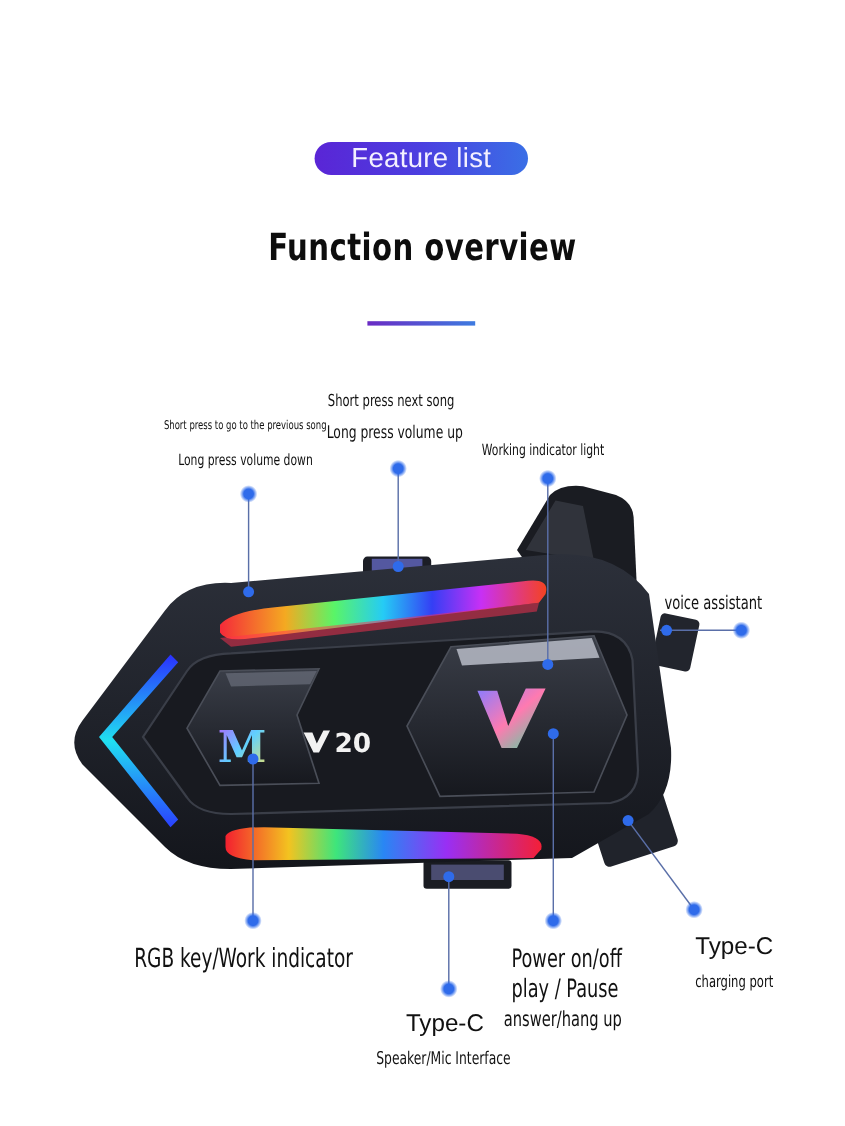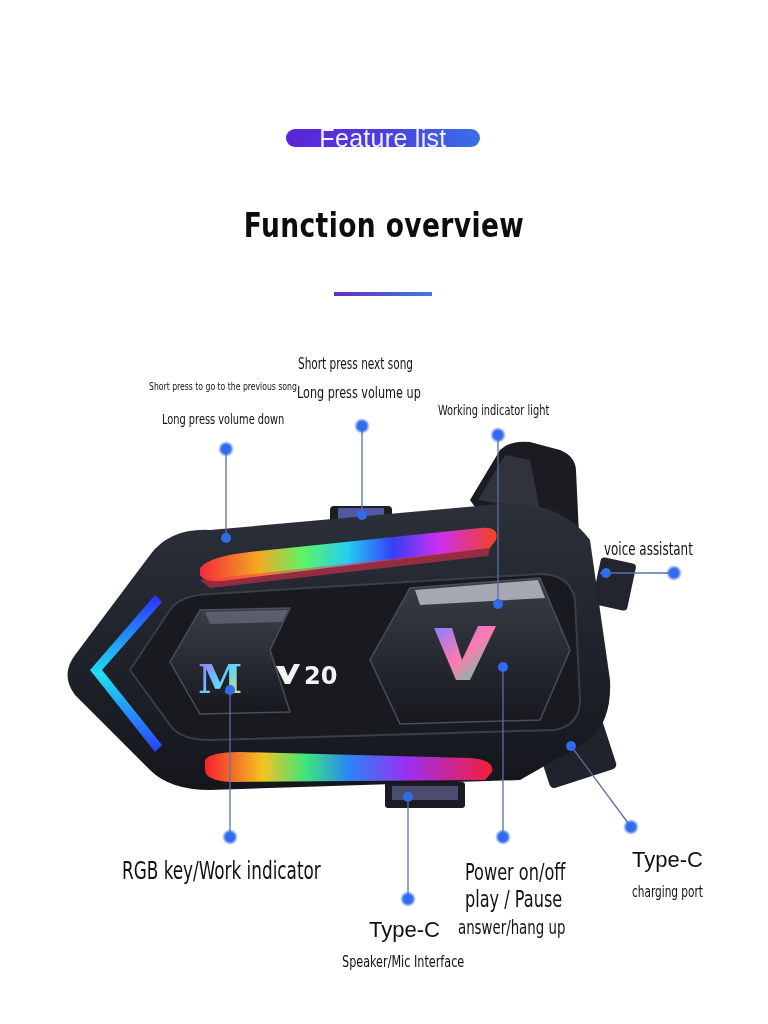--- a/index.html
+++ b/index.html
@@ -1,18 +1,18 @@
 <!DOCTYPE html>
 <html><head>
 <meta charset="utf-8">
 <style>
   html, body { margin:0; padding:0; background:#ffffff; }
   body { width:768px; height:1024px; position:relative; overflow:hidden;
          font-family:"Liberation Sans", "DejaVu Sans", sans-serif; color:#111; }
-  .pill { position:absolute; left:286px; top:129px; width:194px; height:18px; border-radius:17px;
+  .pill { position:absolute; left:286px; top:129px; width:194px; height:30px; border-radius:17px;
           background:linear-gradient(90deg,#5a25d6 0%,#4b3fe0 50%,#3a6fe6 100%);
           display:flex; align-items:center; justify-content:center; }
   .pill span { color:#f4f0ff; font-size:25px; letter-spacing:0.3px; }
   .title { position:absolute; left:0; width:768px; top:205px; text-align:center;
            font-family:"DejaVu Sans", sans-serif; font-size:34px; font-weight:bold;
            transform:scaleX(0.78); transform-origin:center; letter-spacing:0.5px; color:#0d0d0d; }
   .underline { position:absolute; left:334px; top:292px; width:98px; height:4px;
                background:linear-gradient(90deg,#6a2bc4,#3d7be0); }
   .lbl { position:absolute; white-space:nowrap; color:#111;
          font-family:"DejaVu Sans Condensed","DejaVu Sans", sans-serif;

